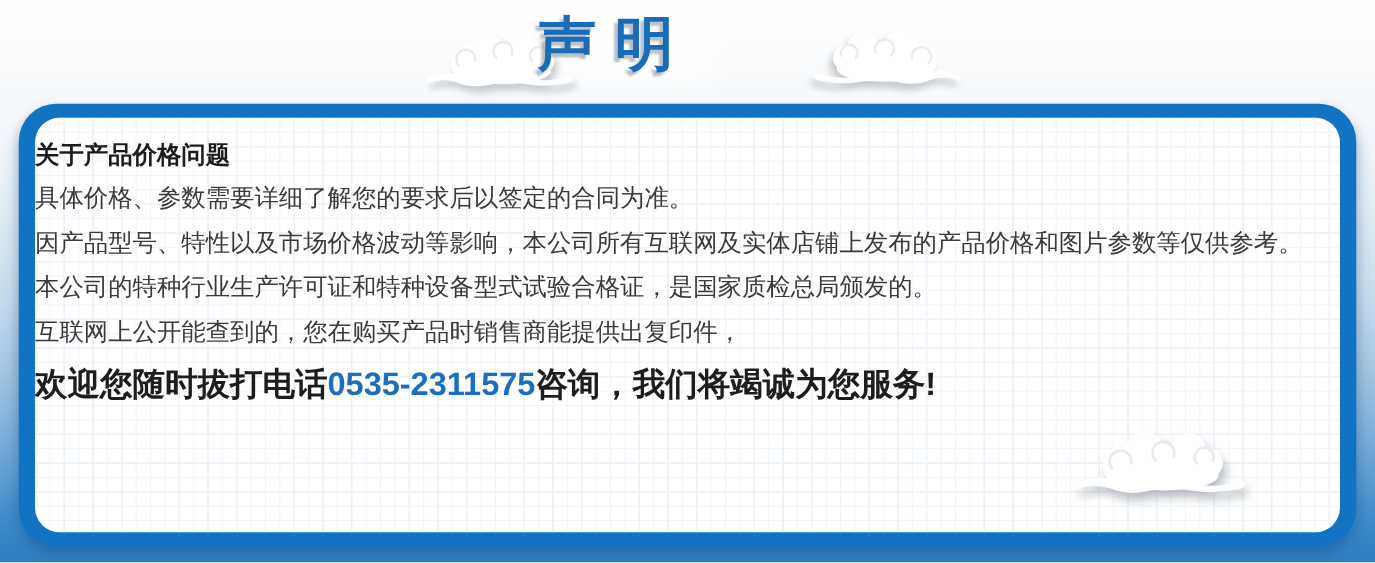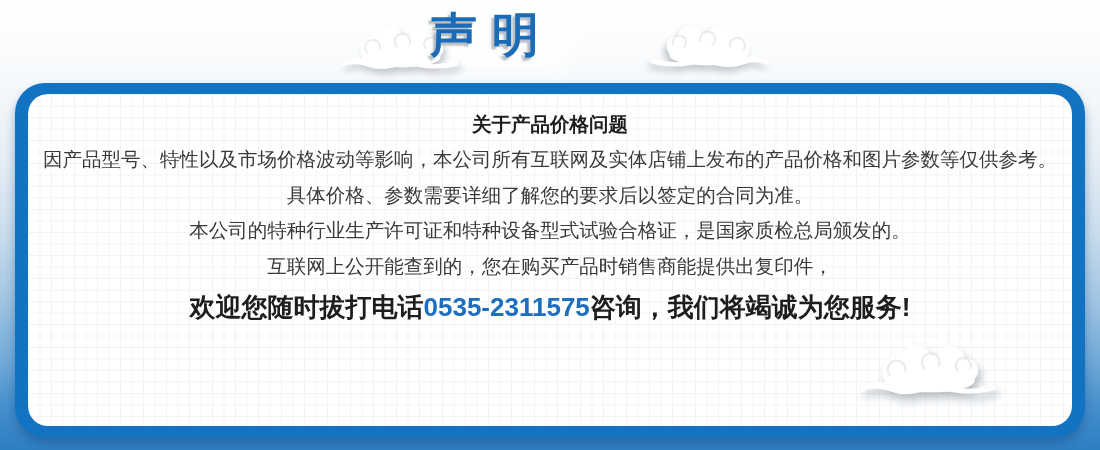--- a/index.html
+++ b/index.html
@@ -45,21 +45,21 @@
     border-radius:20px;background-color:#ffffff;overflow:hidden;
     background-image:
       linear-gradient(#f0f4f9 1px,transparent 1px),
       linear-gradient(90deg,#f0f4f9 1px,transparent 1px),
       linear-gradient(#dde7f0 1px,transparent 1px),
       linear-gradient(90deg,#dde7f0 1px,transparent 1px);
     background-size:11.5px 11.5px,11.5px 11.5px,23px 23px,23px 23px;
   }
   .content{
     position:absolute;inset:0;display:flex;flex-direction:column;
-    align-items:center;padding-top:12px;z-index:2;
+    align-items:flex-start;padding-top:12px;z-index:2;
   }
   .heading{
     margin:0;height:36px;line-height:36px;
     font-size:19.5px;font-weight:bold;color:#1d1d1d;white-space:nowrap;
   }
   .line{
     margin:0;height:35.5px;line-height:35.5px;
     font-size:19.5px;color:#3a3a3a;white-space:nowrap;
   }
   .footer-line{
@@ -99,22 +99,22 @@
         <use href="#cloud-shape"></use>
       </svg>
     <h1 class="title">声明</h1>
   </div>
 
   <div class="card">
     <div class="card-inner">
 
       <div class="content">
         <p class="heading">关于产品价格问题</p>
+        <p class="line">具体价格、参数需要详细了解您的要求后以签定的合同为准。</p>
         <p class="line">因产品型号、特性以及市场价格波动等影响，本公司所有互联网及实体店铺上发布的产品价格和图片参数等仅供参考。</p>
-        <p class="line">具体价格、参数需要详细了解您的要求后以签定的合同为准。</p>
         <p class="line">本公司的特种行业生产许可证和特种设备型式试验合格证，是国家质检总局颁发的。</p>
         <p class="line">互联网上公开能查到的，您在购买产品时销售商能提供出复印件，</p>
         <p class="footer-line"><span>欢迎您随时拔打电话</span><span class="phone">0535-2311575</span><span>咨询，我们将竭诚为您服务!</span></p>
       </div>
 
       <svg class="cloud cloud-corner" viewBox="0 0 130 55">
           <use href="#cloud-shape"></use>
         </svg>
     </div>
   </div>

